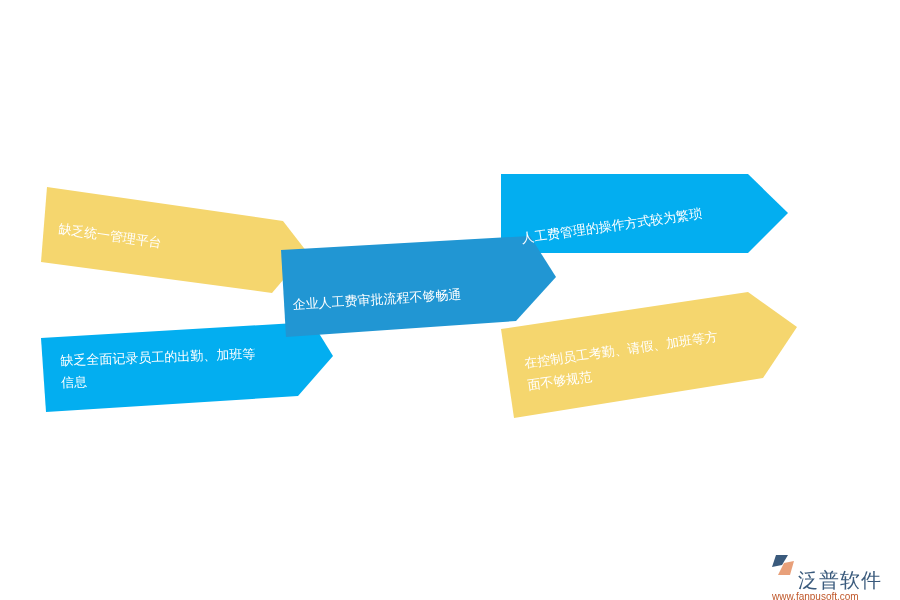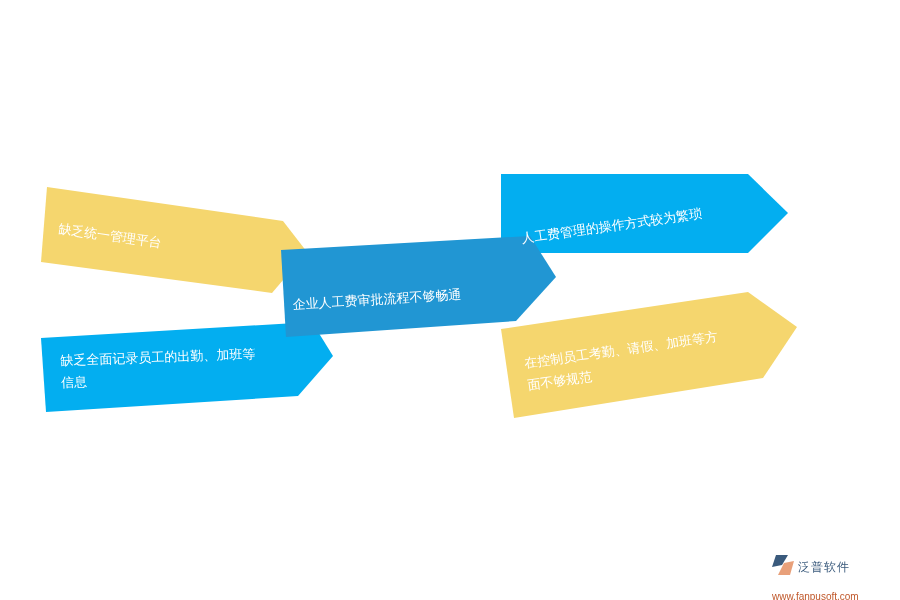--- a/index.html
+++ b/index.html
@@ -1,20 +1,20 @@
 <!DOCTYPE html>
 <html><head>
   <meta charset="utf-8">
   <style>
     html, body { margin: 0; padding: 0; background: #ffffff; }
     body { width: 900px; height: 600px; position: relative; overflow: hidden; font-family: "DejaVu Sans", "Liberation Sans", sans-serif; }
     svg.canvas { position: absolute; left: 0; top: 0; }
     .label { position: absolute; color: #ffffff; font-size: 13px; line-height: 22px; transform-origin: left top; white-space: nowrap; font-family: "DejaVu Serif", "Liberation Serif", serif; }
     .logo { position: absolute; left: 770px; top: 551px; width: 125px; height: 45px; }
-    .logo-text { position: absolute; left: 28px; top: 8px; font-size: 12px; color: #3a5a7c; letter-spacing: 1px; font-family: "DejaVu Sans", sans-serif; }
+    .logo-text { position: absolute; left: 28px; top: 16px; font-size: 20px; color: #3a5a7c; letter-spacing: 1px; font-family: "DejaVu Sans", sans-serif; }
     .logo-url { position: absolute; left: 2px; top: 40px; font-size: 10px; color: #c0582b; font-family: Liberation Sans, sans-serif; }
   </style>
 </head>
 <body>
 
 <svg class="canvas" width="900" height="600" viewBox="0 0 900 600">
 
   <polygon points="47,187 283,221 307,252 272,293 41,262" fill="#f5d66e"></polygon>
 
   <polygon points="41,338 312,322 333,356 298,396 46,412" fill="#03aef0"></polygon>

